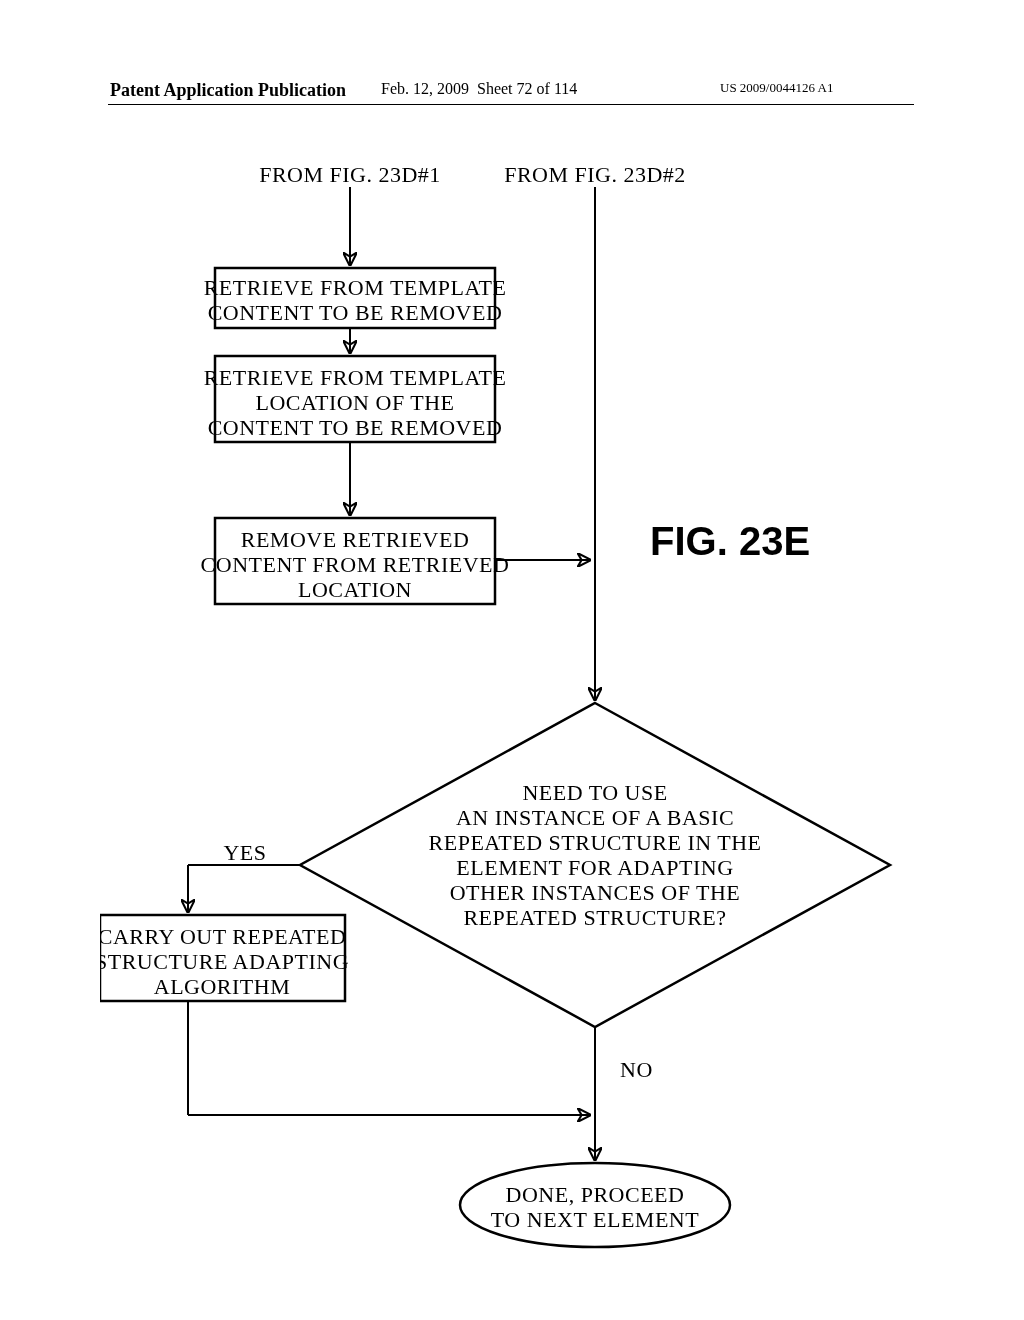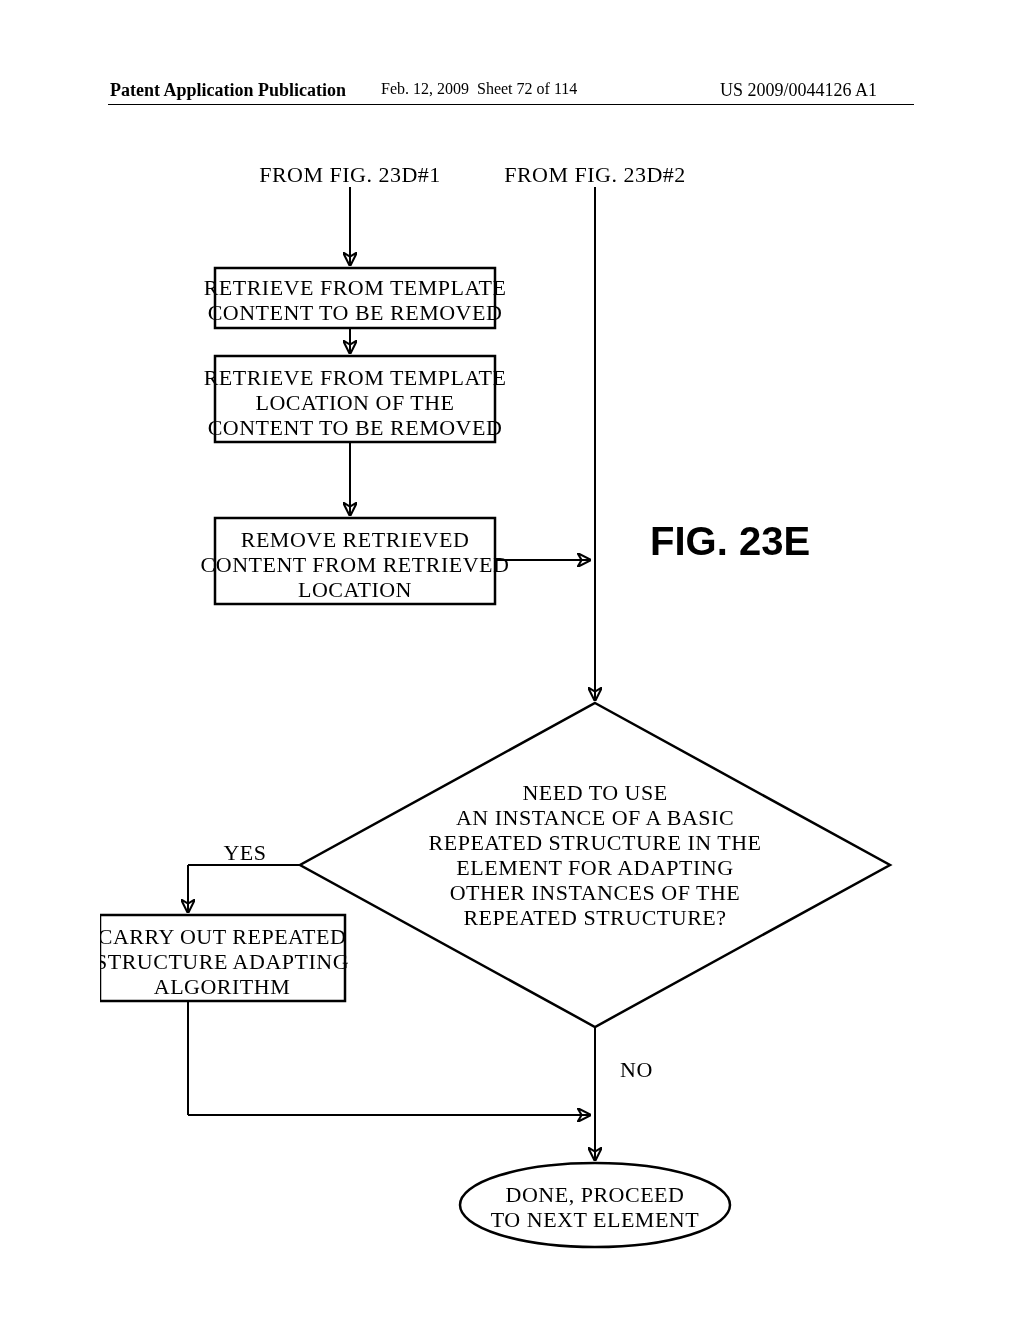--- a/index.html
+++ b/index.html
@@ -28,21 +28,21 @@
     font-size: 18px;
   }
   .header-center {
     position: absolute;
     left: 381px;
     font-size: 16px;
   }
   .header-right {
     position: absolute;
     left: 720px;
-    font-size: 18px;
+    font-size: 13px;
   }
   .header-line {
     position: absolute;
     left: 108px;
     top: 24px;
     width: 806px;
     border-bottom: 1.5px solid #000;
   }
   svg {
     position: absolute;

